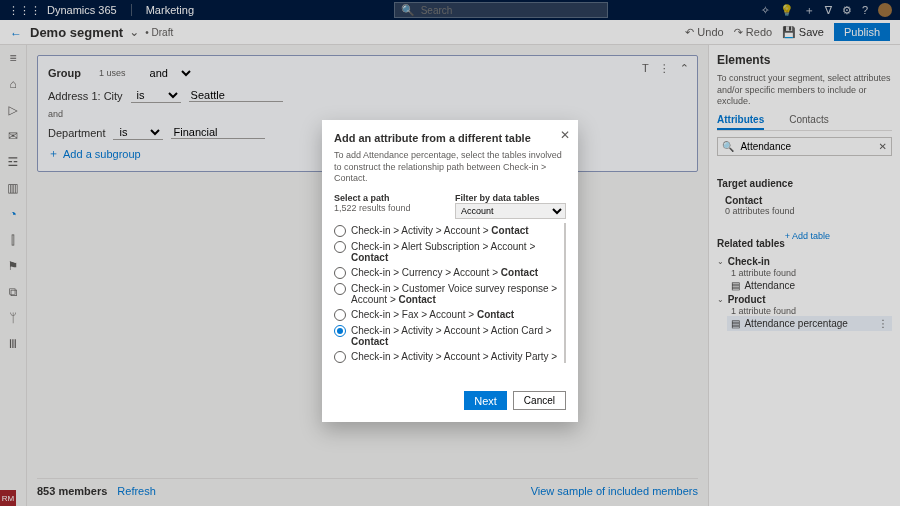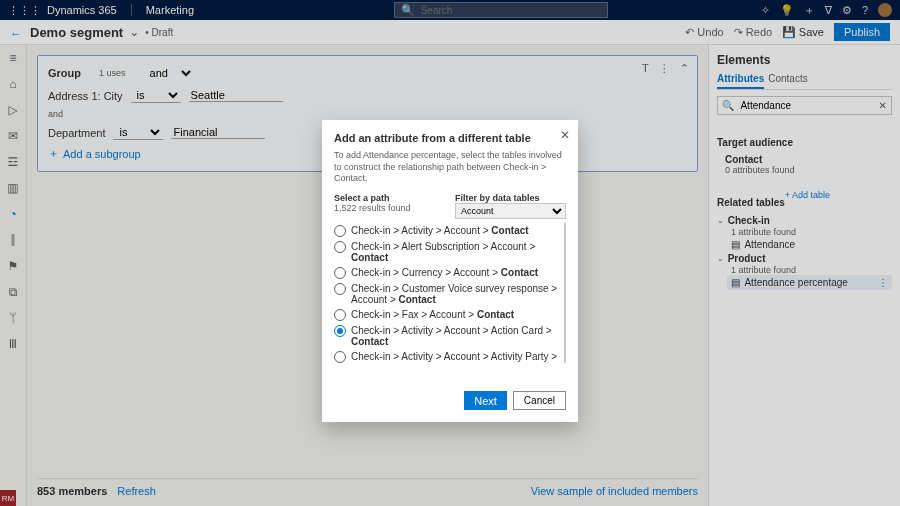--- a/index.html
+++ b/index.html
@@ -32,21 +32,21 @@
   .uline{border:none;border-bottom:1px solid #a19f9d;background:transparent;font-size:11px;padding:0 2px;min-width:50px}
   .uline.w90{width:90px}
   .tools{position:absolute;right:8px;top:6px;display:flex;gap:10px;color:#605e5c}
   .add-sub{display:flex;align-items:center;gap:4px;color:#0078d4;cursor:pointer;margin-top:4px}
   .ftr{margin-top:auto;border-top:1px solid #e1dfdd;padding-top:6px;display:flex;align-items:center;gap:10px;font-size:11px}
   .ftr .link{color:#0078d4;cursor:pointer}
   .ftr .right{margin-left:auto;color:#0078d4;cursor:pointer}
   .panel{width:175px;border-left:1px solid #e1dfdd;background:#fff;padding:8px;font-size:10px;display:flex;flex-direction:column;gap:6px;position:relative}
   .panel h3{font-size:12px;font-weight:600;margin:0}
   .panel .hint{color:#605e5c;font-size:9px;line-height:1.3}
-  .panel .tabs{display:flex;gap:4px;border-bottom:1px solid #e1dfdd}
+  .panel .tabs{display:flex;gap:25px;border-bottom:1px solid #e1dfdd}
   .panel .tab{padding-bottom:3px;cursor:pointer;color:#605e5c}
   .panel .tab.active{color:#0078d4;border-bottom:2px solid #0078d4;font-weight:600}
   .pnl-search{display:flex;align-items:center;border:1px solid #c8c6c4;padding:2px 4px;gap:4px}
   .pnl-search input{border:none;outline:none;font-size:10px;flex:1}
   .pnl-search .x{color:#605e5c;cursor:pointer}
   .small-h{font-weight:600;font-size:10px;margin-top:16px}
   .muted{color:#605e5c;font-size:9px}
   .tbl-hdr{display:flex;justify-content:flex-start;align-items:center}
   .add-tbl{color:#0078d4;cursor:pointer;font-size:9px}
   .tree-item{display:flex;align-items:center;gap:4px;padding:1px 0;cursor:pointer}
@@ -158,20 +158,21 @@
     <div class="ftr">
       <b>853 members</b>
       <span class="link">Refresh</span>
       <span class="right">View sample of included members</span>
     </div>
   </div>
 
   <div class="panel">
 
     <h3>Elements</h3>
+    <div class="hint">To construct your segment, select attributes and/or specific members to include or exclude.</div>
     <div class="tabs">
       <span class="tab active">Attributes</span>
       <span class="tab">Contacts</span>
     </div>
     <div class="pnl-search">
       <span>🔍</span>
       <input value="Attendance" style="">
       <span class="x">✕</span>
     </div>
     <div class="small-h">Target audience</div>

